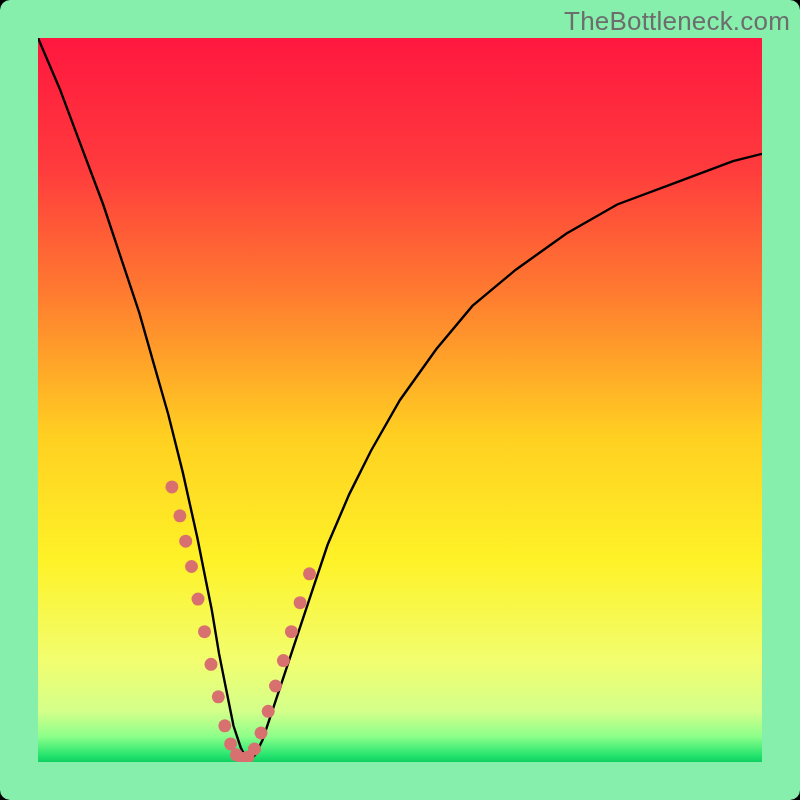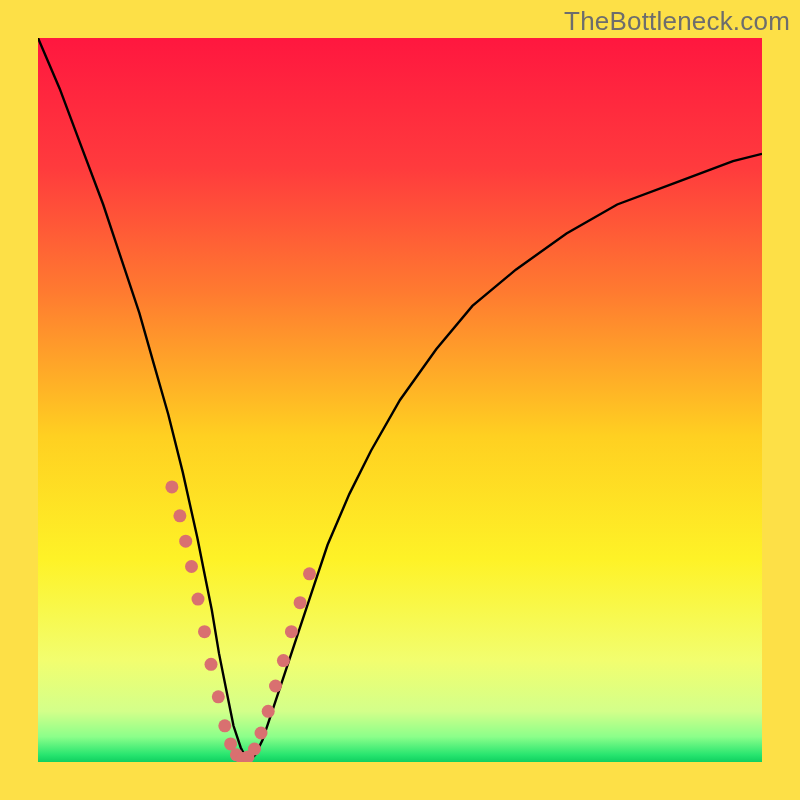--- a/index.html
+++ b/index.html
@@ -8,21 +8,22 @@
     width: 800px;
     height: 800px;
     overflow: hidden;
     background: #000;
     font-family: Arial, sans-serif;
   }
   .stage {
     position: relative;
     width: 800px;
     height: 800px;
-    background: #fde047;
+    background: #86efac;
+    border-radius: 10px;
   }
   .plot {
     position: absolute;
     left: 38px;
     top: 38px;
     width: 724px;
     height: 724px;
   }
   .watermark {
     position: absolute;

